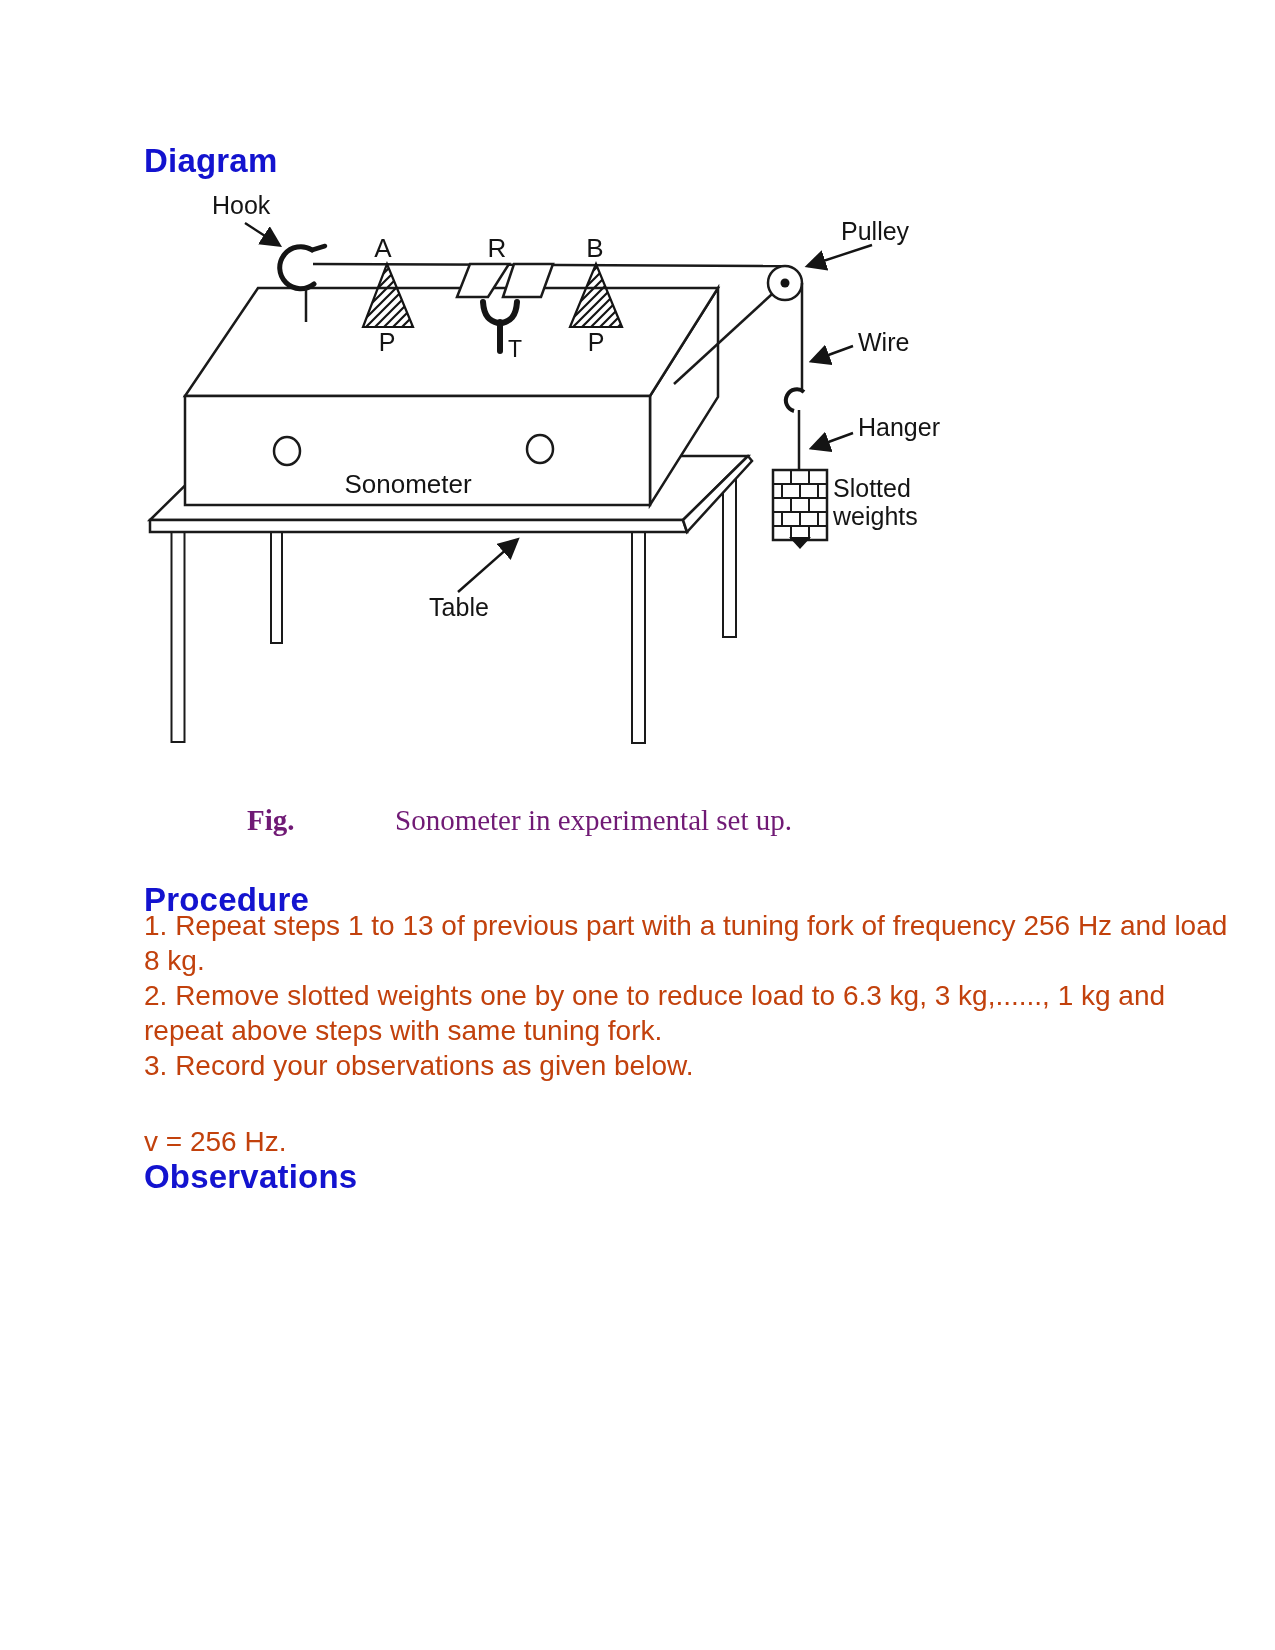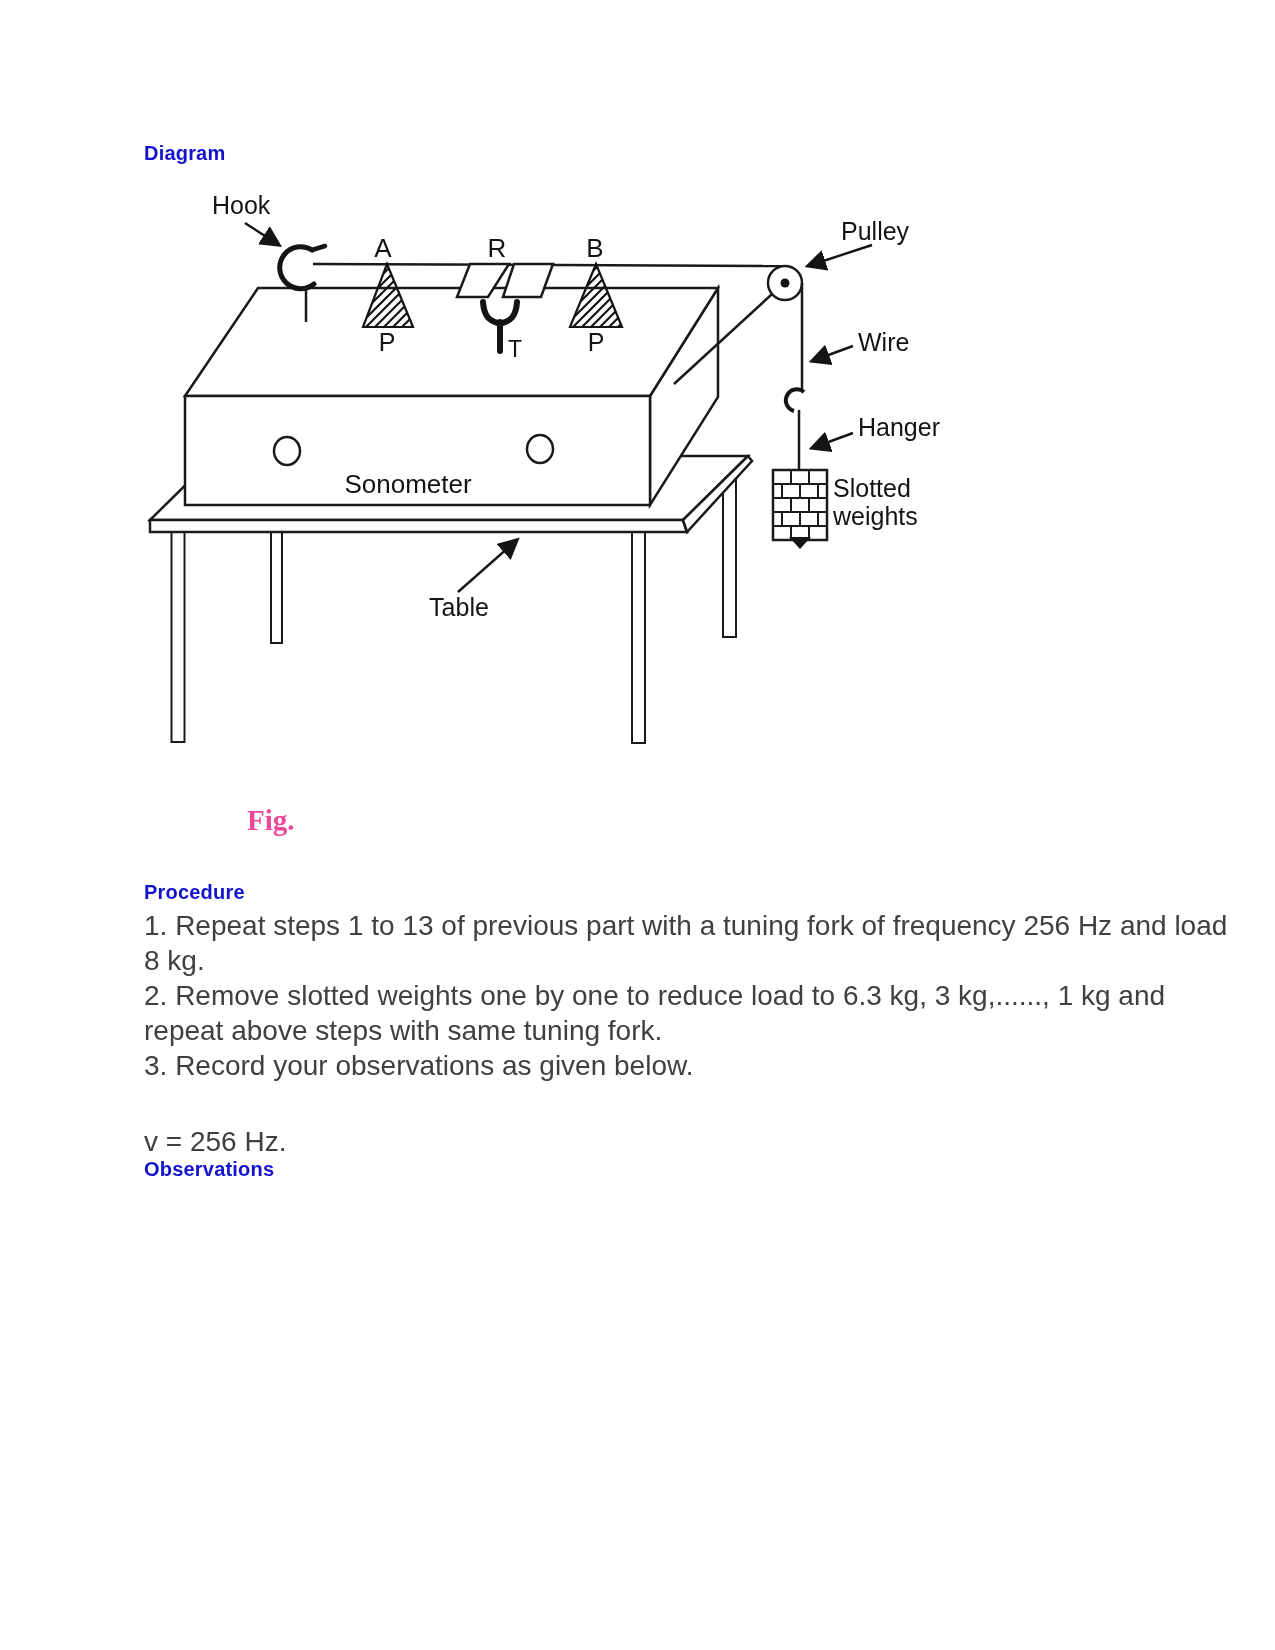--- a/index.html
+++ b/index.html
@@ -2,27 +2,27 @@
 <html><head>
 <meta charset="utf-8">
 <style>
   html,body { margin:0; padding:0; background:#ffffff; }
   .page {
     position:relative; width:1275px; height:1650px; background:#ffffff;
     font-family:"Liberation Sans", sans-serif; overflow:hidden;
   }
   .h {
     position:absolute; left:144px; margin:0;
-    font-size:20px; font-weight:bold; color:#1313cf; letter-spacing:0.2px;
+    font-size:33px; font-weight:bold; color:#1313cf; letter-spacing:0.2px;
   }
-  .bodyblock { position:absolute; left:144px; font-size:28px; line-height:35px; color:#404040; }
+  .bodyblock { position:absolute; left:144px; font-size:28px; line-height:35px; color:#c2410c; }
   .bodyblock div { white-space:nowrap; }
   .caption {
     position:absolute; top:804px; left:0; width:1275px; height:40px;
-    font-family:"Liberation Serif", serif; font-size:29px; color:#ec4899;
+    font-family:"Liberation Serif", serif; font-size:29px; color:#701a75;
   }
   .caption .figp { position:absolute; left:247px; font-weight:bold; }
   .caption .figt { position:absolute; left:395px; }
   svg.diagram { position:absolute; left:0; top:0; }
   svg .ln   { stroke:#1a1a1a; stroke-width:2.5; fill:none; }
   svg .thin { stroke:#1a1a1a; stroke-width:2;   fill:none; }
   svg .wh   { fill:#ffffff; stroke:#1a1a1a; stroke-width:2.5; }
   svg .dark { fill:#141414; stroke:none; }
   svg text.dlab { font-family:"Liberation Sans", sans-serif; font-size:25px; fill:#141414; }
   svg text.dlab.mid { text-anchor:middle; }
@@ -142,20 +142,21 @@
       <path class="arrow" d="M245,223 L279,245" marker-end="url(#ah)"></path>
       <path class="arrow" d="M872,245 L808,266" marker-end="url(#ah)"></path>
       <path class="arrow" d="M853,346 L812,361" marker-end="url(#ah)"></path>
       <path class="arrow" d="M853,433 L812,448" marker-end="url(#ah)"></path>
       <path class="arrow" d="M458,592 L517,540" marker-end="url(#ah)"></path>
     </g>
   </svg>
 
   <div class="caption">
     <span class="figp">Fig.</span>
+    <span class="figt">Sonometer in experimental set up.</span>
   </div>
 
   <h2 class="h" style="top:881px">Procedure</h2>
   <div class="bodyblock" style="top:908px">
     <div>1. Repeat steps 1 to 13 of previous part with a tuning fork of frequency 256 Hz and load</div>
     <div>8 kg.</div>
     <div>2. Remove slotted weights one by one to reduce load to 6.3 kg, 3 kg,......, 1 kg and</div>
     <div>repeat above steps with same tuning fork.</div>
     <div>3. Record your observations as given below.</div>
   </div>

